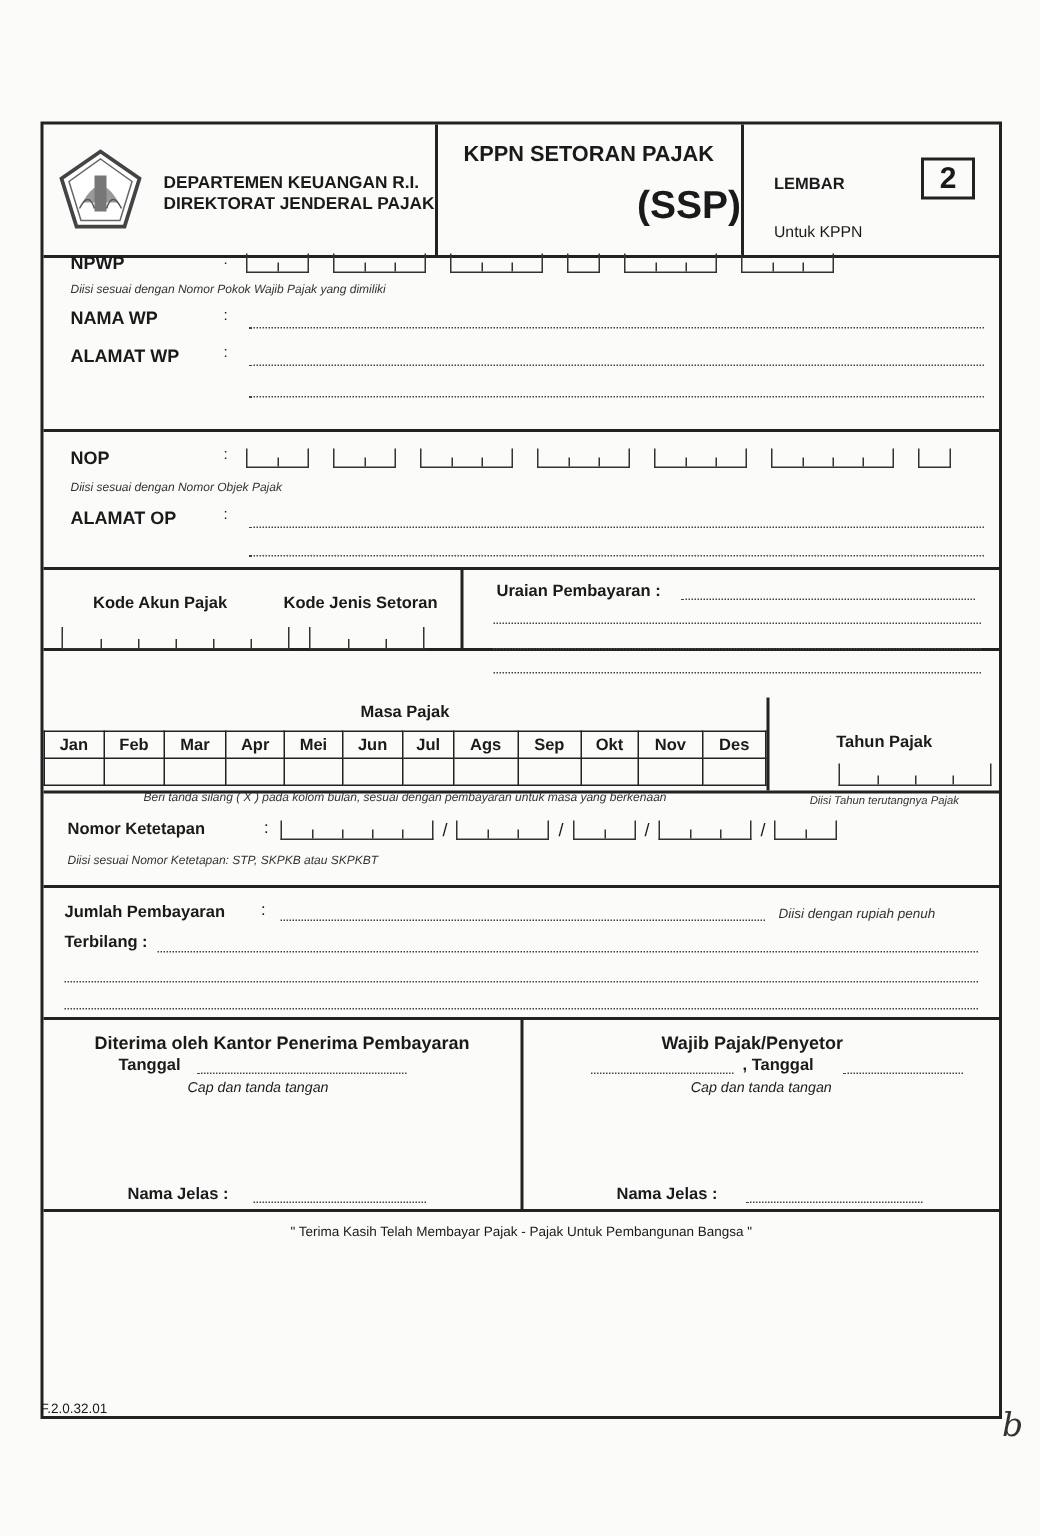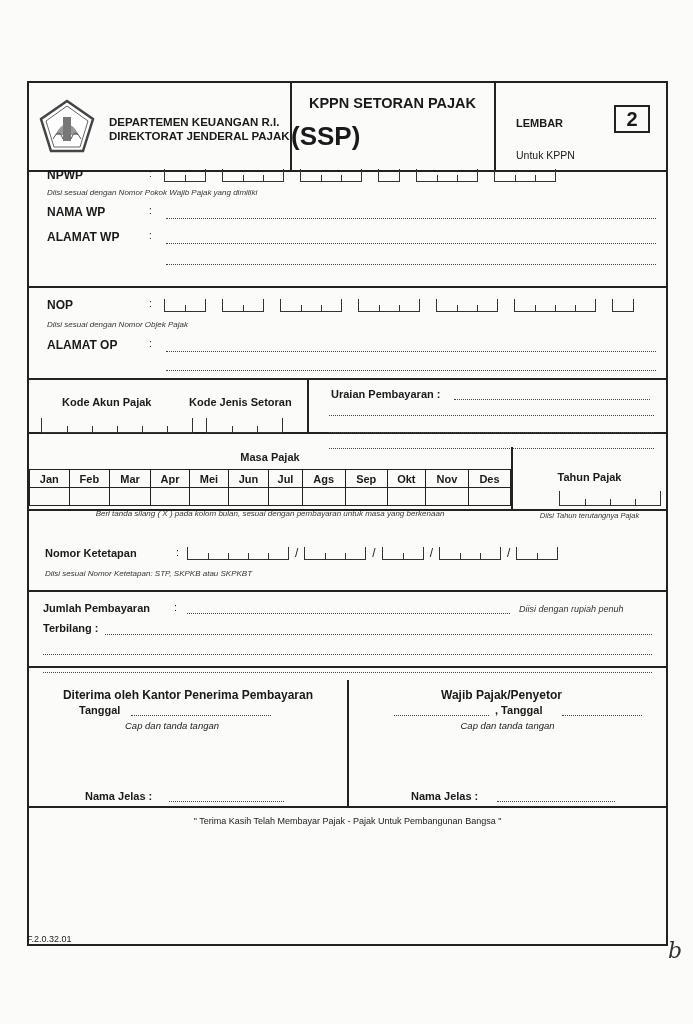--- a/index.html
+++ b/index.html
@@ -39,21 +39,21 @@
         <rect x="24" y="18" width="8" height="24" fill="#777"></rect>
         <path d="M14,40 Q20,28 24,40 M32,40 Q36,28 42,40" stroke="#555" fill="none"></path>
       </svg>
     </div>
     <div class="abs b" style="left:80px;top:32px;font-size:11.5px;line-height:14px;">
       <div>DEPARTEMEN KEUANGAN R.I.</div>
       <div>DIREKTORAT JENDERAL PAJAK</div>
     </div>
     <div class="vline" style="left:261px;"></div>
     <div class="abs b" style="left:262px;width:203px;top:12px;text-align:center;font-size:14.5px;">KPPN SETORAN PAJAK</div>
-    <div class="abs b" style="left:262px;width:203px;top:38px;text-align:left;font-size:26px;">(SSP)</div>
+    <div class="abs b" style="left:262px;width:203px;top:38px;text-align:right;font-size:26px;">(SSP)</div>
     <div class="vline" style="left:465px;"></div>
     <div class="abs b" style="left:487px;top:34px;font-size:11px;">LEMBAR</div>
     <div class="abs b" style="left:585px;top:22px;width:36px;height:28px;border:2px solid #222;box-sizing:border-box;text-align:center;font-size:20px;line-height:24px;">2</div>
     <div class="abs" style="left:487px;top:66px;font-size:10.5px;">Untuk KPPN</div>
   </div>
 
   <div class="sec" style="top:77px;height:128px;">
     <div class="abs lbl" style="left:18px;top:8px;">NPWP</div>
     <div class="abs" style="left:120px;top:8px;font-size:10px;">:</div>
     <div class="cells" id="npwp-cells" style="left:135px;top:9px;">
@@ -160,21 +160,21 @@
         </div>
       </div>
     <div class="vline" style="left:278px;"></div>
     <div class="abs b" style="left:302px;top:8px;font-size:11px;">Uraian Pembayaran :</div>
     <div class="dots" style="left:425px;right:16px;top:19px;"></div>
     <div class="dots" style="left:300px;right:12px;top:35px;"></div>
     <div class="dots" style="left:300px;right:12px;top:52px;"></div>
     <div class="dots" style="left:300px;right:12px;top:68px;"></div>
   </div>
 
-  <div class="sec" style="top:364px;height:64px;">
+  <div class="sec" style="top:382px;height:64px;">
     <div class="abs b" style="left:0;width:482px;top:4px;text-align:center;font-size:11px;">Masa Pajak</div>
     <table class="months">
       <tbody>
           <tr id="month-head">
             <td>Jan</td>
             <td>Feb</td>
             <td>Mar</td>
             <td>Apr</td>
             <td>Mei</td>
             <td>Jun</td>
@@ -245,21 +245,21 @@
         </div>
         <span style="font-size: 12px; margin: 0px 6px 0px 2px; line-height: 12px;">/</span>
         <div class="cellgrp t">
           <span></span>
           <span></span>
         </div>
       </div>
     <div class="abs hint" style="left:16px;top:32px;">Diisi sesuai Nomor Ketetapan: STP, SKPKB atau SKPKBT</div>
   </div>
 
-  <div class="sec" style="top:509px;height:76px;">
+  <div class="sec" style="top:509px;height:88px;">
     <div class="abs b" style="left:14px;top:10px;font-size:11px;">Jumlah Pembayaran</div>
     <div class="abs" style="left:145px;top:9px;font-size:11px;">:</div>
     <div class="dots" style="left:158px;width:323px;top:21px;"></div>
     <div class="abs hint" style="left:490px;top:12px;font-size:9px;">Diisi dengan rupiah penuh</div>
     <div class="abs b" style="left:14px;top:30px;font-size:11px;">Terbilang :</div>
     <div class="dots" style="left:76px;right:14px;top:42px;"></div>
     <div class="dots" style="left:14px;right:14px;top:62px;"></div>
     <div class="dots" style="left:14px;right:14px;top:80px;"></div>
   </div>
 

